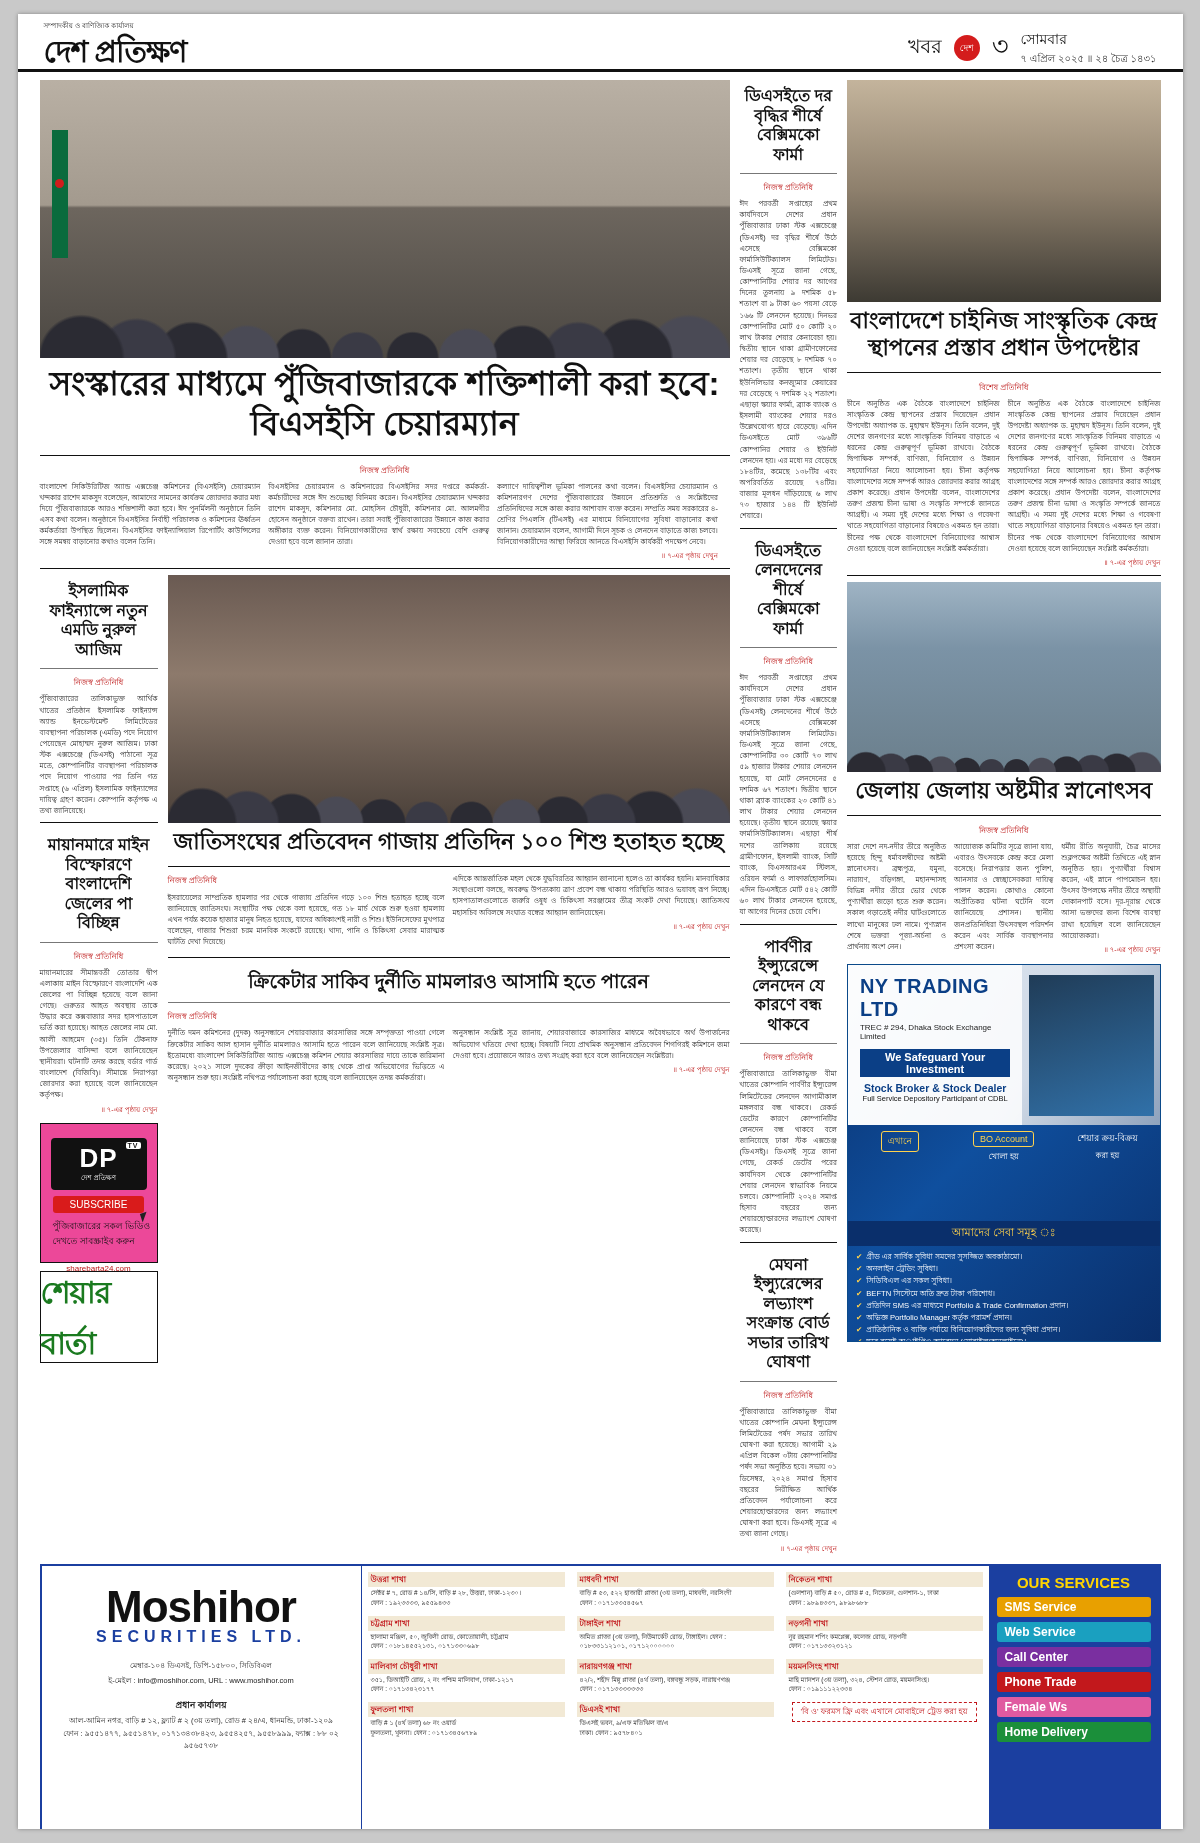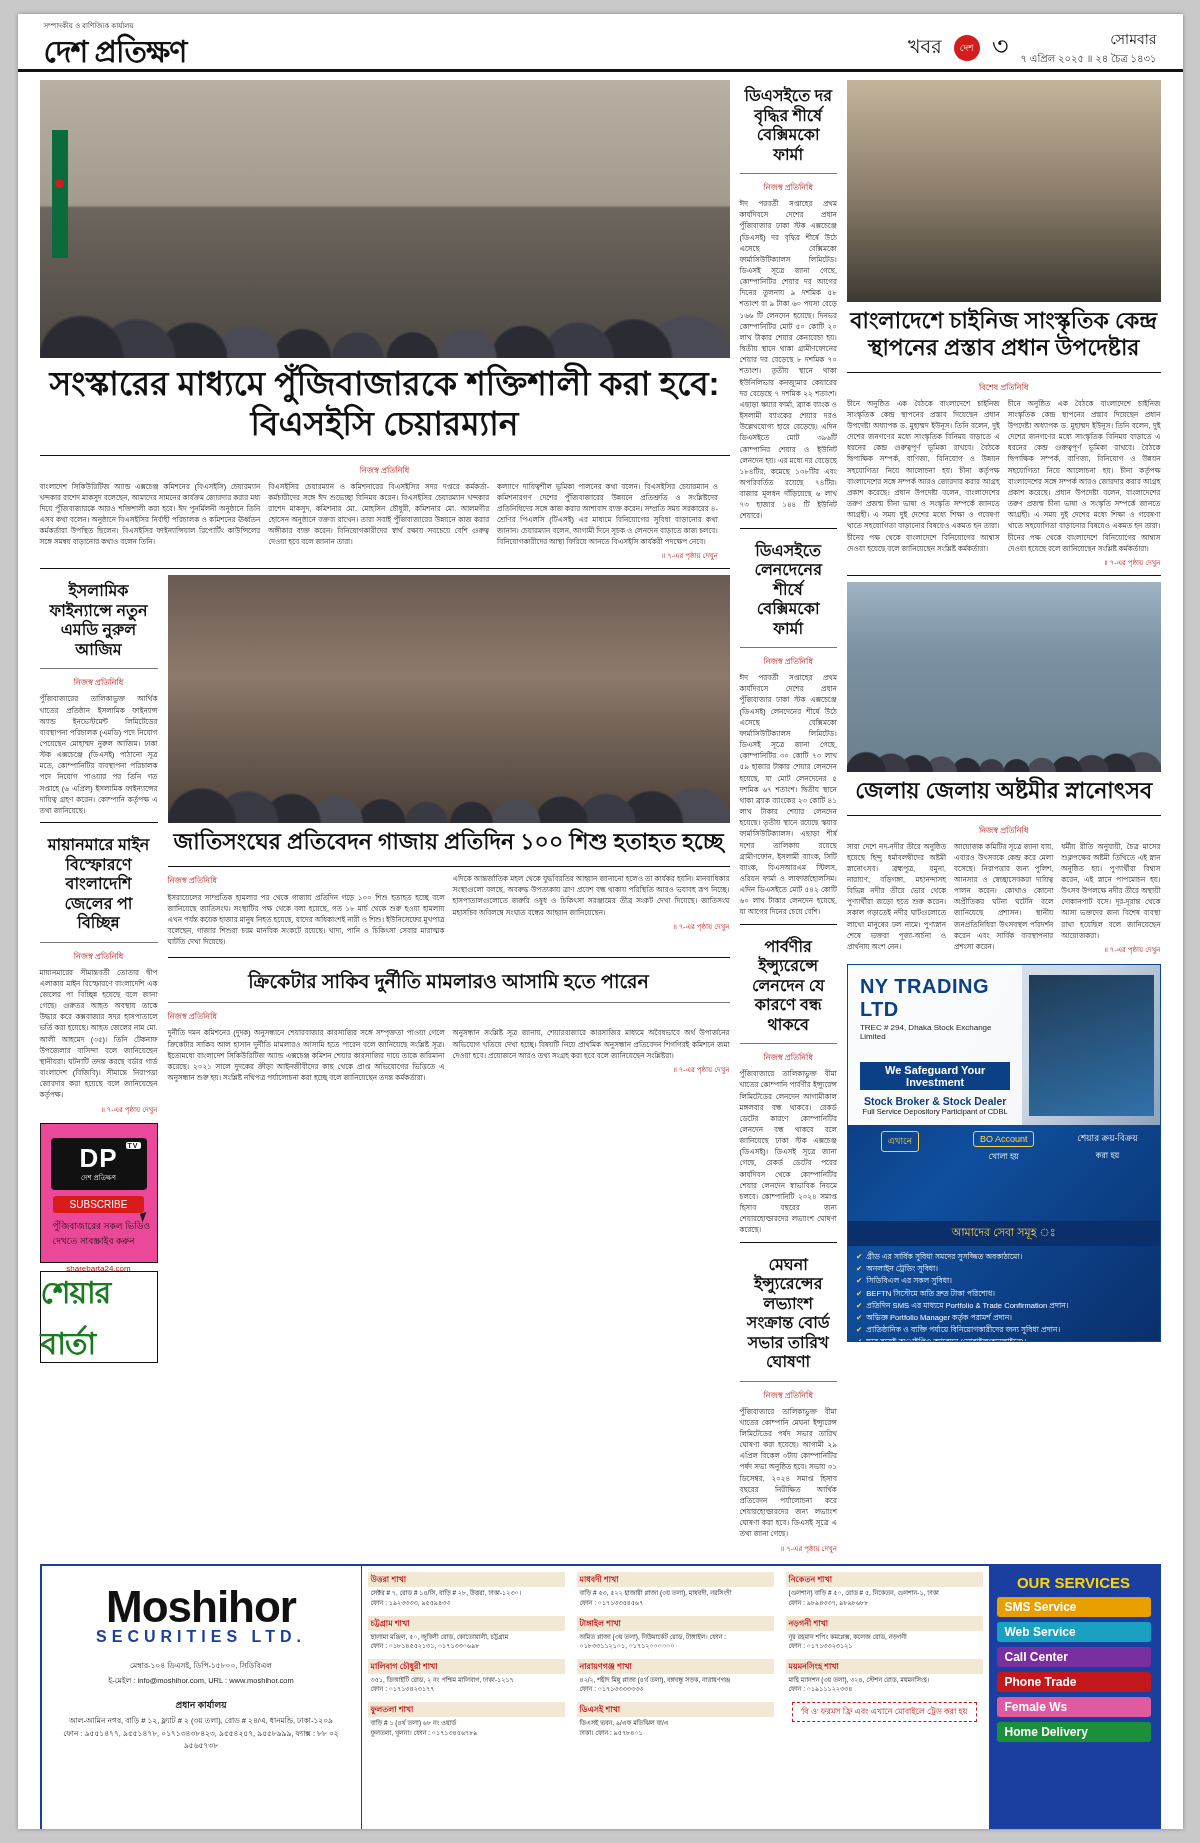--- a/index.html
+++ b/index.html
@@ -37,21 +37,21 @@
     position:absolute; right:26px; top:12px;
     display:flex; align-items:center; gap:12px;
   }
   .mast-khobor { font-size:19px; color:#111; }
   .mast-seal {
     width:26px; height:26px; border-radius:50%;
     background:#d41c1c; color:#fff; font-size:9px;
     display:flex; align-items:center; justify-content:center;
   }
   .mast-pageno { font-size:26px; color:#111; }
-  .mast-dayblock { text-align:right; line-height:1.15; }
+  .mast-dayblock { text-align:left; line-height:1.15; }
   .mast-day { font-size:14px; color:#111; }
   .mast-date { font-size:10px; color:#333; }
 
   
   .body-grid {
     position:relative;
     padding:8px 22px 0 22px;
   }
   .cols { display:flex; gap:10px; }
   .col { }
@@ -119,21 +119,21 @@
   
   .ad-ny {
     border:1px solid #0b4a8a; height:378px; position:relative; overflow:hidden;
     background:linear-gradient(135deg,#0a2f6b 0%,#0f4f9e 45%,#0a2f6b 100%);
     color:#fff;
   }
   .ny-top { height:160px; position:relative; background:linear-gradient(120deg,#e8eef6 0%,#cfd9e6 60%,#8fa3bd 100%); }
   .ny-top .panel { position:absolute; left:0; top:0; width:56%; height:100%; background:rgba(255,255,255,.82); padding:10px 12px; }
   .ny-logo { font-size:20px; font-weight:bold; color:#0b3f86; letter-spacing:.5px; }
   .ny-trec { font-size:8px; color:#222; margin-top:2px; }
-  .ny-safe { background:#0b3f86; color:#fff; font-size:11px; font-weight:bold; text-align:center; padding:2px 0; margin-top:21px; }
+  .ny-safe { background:#0b3f86; color:#fff; font-size:11px; font-weight:bold; text-align:center; padding:2px 0; margin-top:8px; }
   .ny-line { font-size:10.5px; font-weight:bold; color:#0b3f86; text-align:center; margin-top:5px; }
   .ny-line2 { font-size:7.5px; color:#111; text-align:center; }
   .ny-chart { position:absolute; right:6px; top:10px; width:40%; height:88%; background:linear-gradient(160deg,#16334f,#2b6ea8); opacity:.95; }
   .ny-mid { display:flex; height:96px; }
   .ny-mid .cell { flex:1; padding:6px; font-size:9px; text-align:center; }
   .ny-badge { border:1px solid #ffd24d; color:#ffd24d; font-size:9px; padding:2px 6px; display:inline-block; border-radius:3px;}
   .ny-serv-title { background:#0a2f6b; color:#ffd24d; font-size:11px; text-align:center; padding:3px; }
   .ny-serv { padding:5px 8px; font-size:7.6px; line-height:1.6; }
   .ny-serv div:before { content:"\2714"; color:#ffd24d; margin-right:4px; }
 

